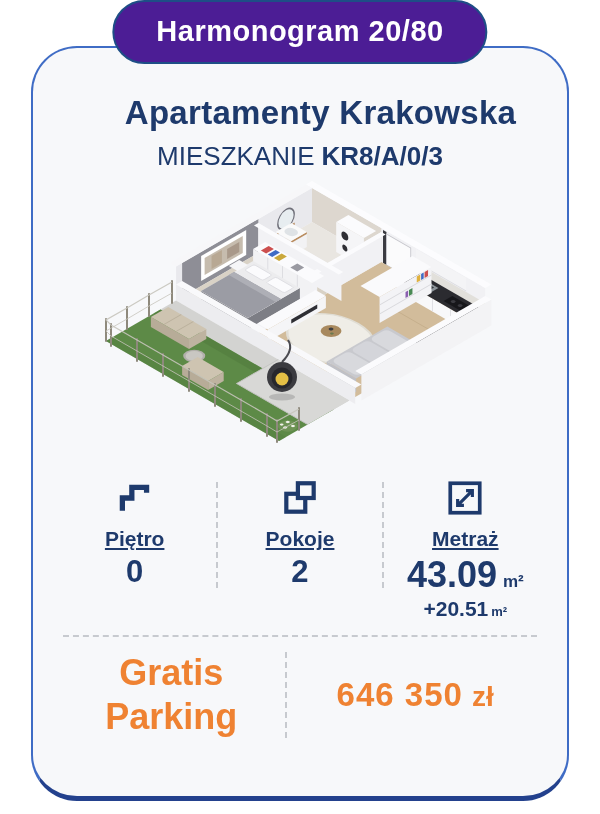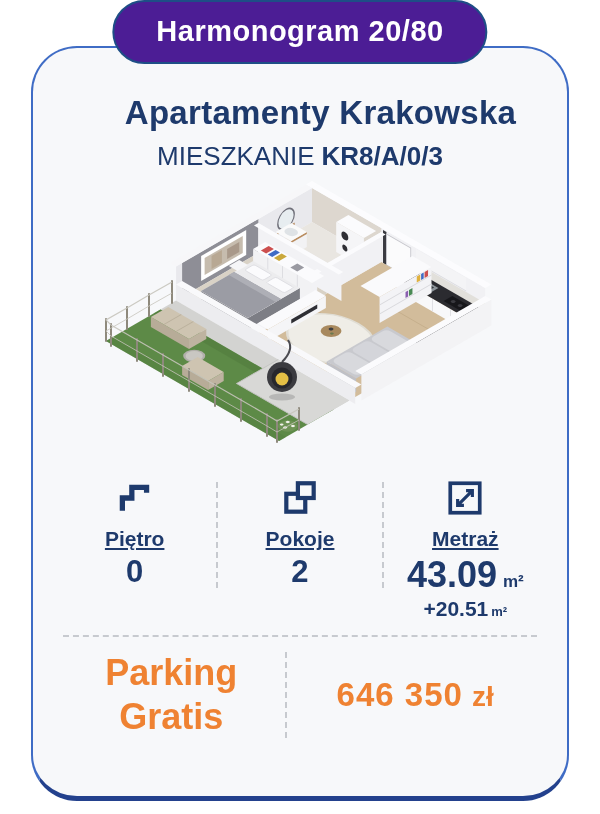--- a/index.html
+++ b/index.html
@@ -332,22 +332,22 @@
       <div class="area-extra">
         <span class="area-extra-val">+20.51</span><span class="area-extra-unit">m²</span>
       </div>
     </div>
   </div>
 
   <div class="h-div"></div>
 
   <div class="bottom">
     <div class="promo">
+      <div>Gratis</div>
       <div>Parking</div>
-      <div>Gratis</div>
     </div>
     <div class="b-sep"></div>
     <div class="pricebox">
       <span class="price">646 350</span><span class="currency">zł</span>
     </div>
   </div>
 
 </div>
 
 </body></html>

